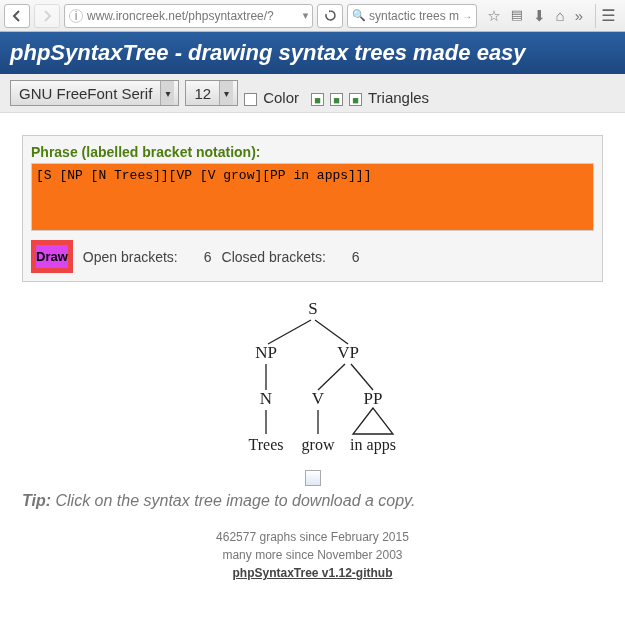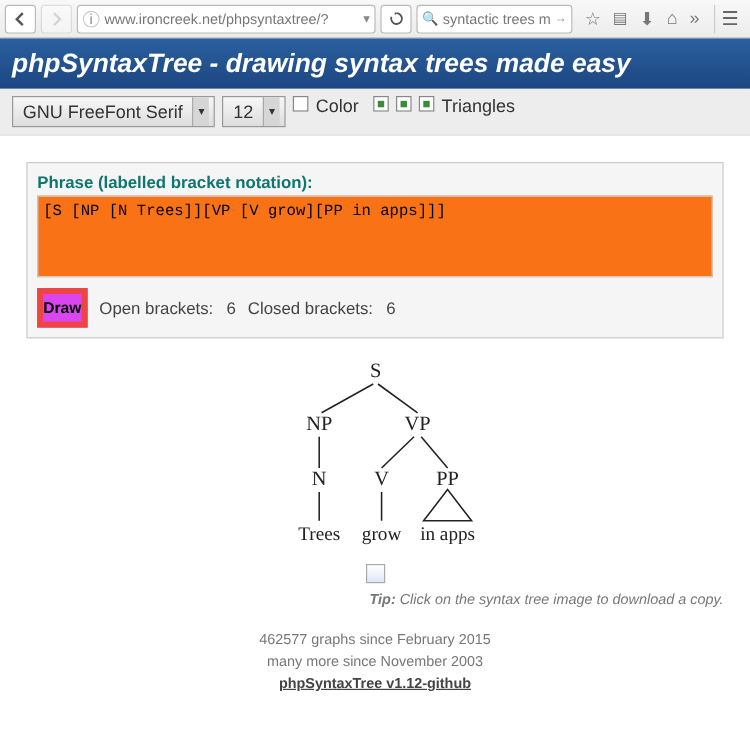--- a/index.html
+++ b/index.html
@@ -16,48 +16,48 @@
 .search-bar { width: 130px; height: 24px; border: 1px solid #bbb; border-radius: 3px; background: #fff; display: flex; align-items: center; padding: 0 4px; font-size: 12px; color: #777; gap: 3px; overflow: hidden; }
 .search-bar .mag { font-size: 11px; }
 .tool-icons { display: flex; gap: 10px; padding: 0 6px; color: #777; }
 .tool-icons span { cursor: pointer; font-size: 15px; }
 .hamburger { width: 26px; height: 24px; border-left: 1px solid #ccc; display: flex; align-items: center; justify-content: center; color: #666; cursor: pointer; font-size: 16px; margin-left: 2px; }
 
 
 .title-bar { background: linear-gradient(#2b5fa0,#1c4780); color: #fff; font-weight: bold; font-size: 22px; padding: 8px 10px; font-style: italic; }
 
 
-.options-bar { background: #ededed; padding: 6px 10px; display: flex; align-items: flex-start; gap: 6px; border-bottom: 1px solid #ddd; font-size: 15px; color: #333; }
+.options-bar { background: #ededed; padding: 6px 10px; display: flex; align-items: flex-end; gap: 6px; border-bottom: 1px solid #ddd; font-size: 15px; color: #333; }
 .select-wrap { display: inline-flex; align-items: center; border: 1px solid #999; background: linear-gradient(#f8f8f8,#ddd); height: 26px; padding: 0 4px 0 8px; gap: 5px; font-size: 15px; }
 .select-wrap .caret { background: #d6d6d6; padding: 0 4px; height: 100%; display: flex; align-items: center; font-size: 10px; border-left: 1px solid #aaa; margin-left: 3px; }
 .chk { width: 13px; height: 13px; border: 1px solid #888; display: inline-flex; align-items: center; justify-content: center; font-size: 11px; background: #fff; }
 .chk.green { color: #3a8a3a; font-weight: bold; }
 .opt-label { margin-right: 6px; }
 
 
 .content { padding: 22px; }
 .phrase-box { border: 1px solid #ccc; background: #f5f5f5; padding: 8px; }
-.phrase-label { font-weight: bold; font-size: 14px; color: #0f766e; margin-bottom: 3px; }
+.phrase-label { font-weight: bold; font-size: 14px; color: #4d7c0f; margin-bottom: 3px; }
 .phrase-text { width: 100%; height: 68px; border: 1px solid #ccc; font-family: "Courier New", monospace; font-size: 13px; padding: 4px; resize: none; background: #f97316; }
 .phrase-footer { display: flex; align-items: center; gap: 10px; margin-top: 6px; font-size: 14px; color: #444; }
 .draw-btn { background: #d946ef; border: 5px solid #ef4444; padding: 4px 0; font-weight: bold; font-size: 13px; cursor: pointer; }
-.bracket-stat { display: flex; gap: 11px; align-items: center; justify-content: center; }
+.bracket-stat { display: flex; gap: 26px; align-items: center; justify-content: center; }
 
 
 .tree-area { display: flex; justify-content: center; margin: 18px 0 10px; }
 .tree-svg { font-family: "Times New Roman", Georgia, serif; }
 .tree-svg text { font-size: 17px; fill: #222; text-anchor: middle; }
 .tree-svg .leaf { font-size: 16px; }
 .tree-svg line { stroke: #222; stroke-width: 1.3; }
 .tree-svg polygon { fill: none; stroke: #222; stroke-width: 1.3; }
 
 .img-icon { display: flex; justify-content: center; margin-top: 6px; }
 .img-icon .ico { width: 16px; height: 16px; border: 1px solid #aaa; background: linear-gradient(#fff,#dde8f5); }
 
-.tip { text-align: right; color: #777; font-style: italic; margin: 6px 0 18px; font-size: 12px; }
+.tip { text-align: left; color: #777; font-style: italic; margin: 6px 0 18px; font-size: 16px; }
 .tip b { font-weight: bold; font-style: italic; }
 
 .footer { text-align: center; color: #777; font-size: 12px; line-height: 1.5; }
 .footer .block { margin-bottom: 10px; }
 .footer a { color: #444; text-decoration: underline; font-weight: bold; }
 .footer .strong { font-weight: bold; color: #555; }
 </style>
 </head>
 <body>
 

